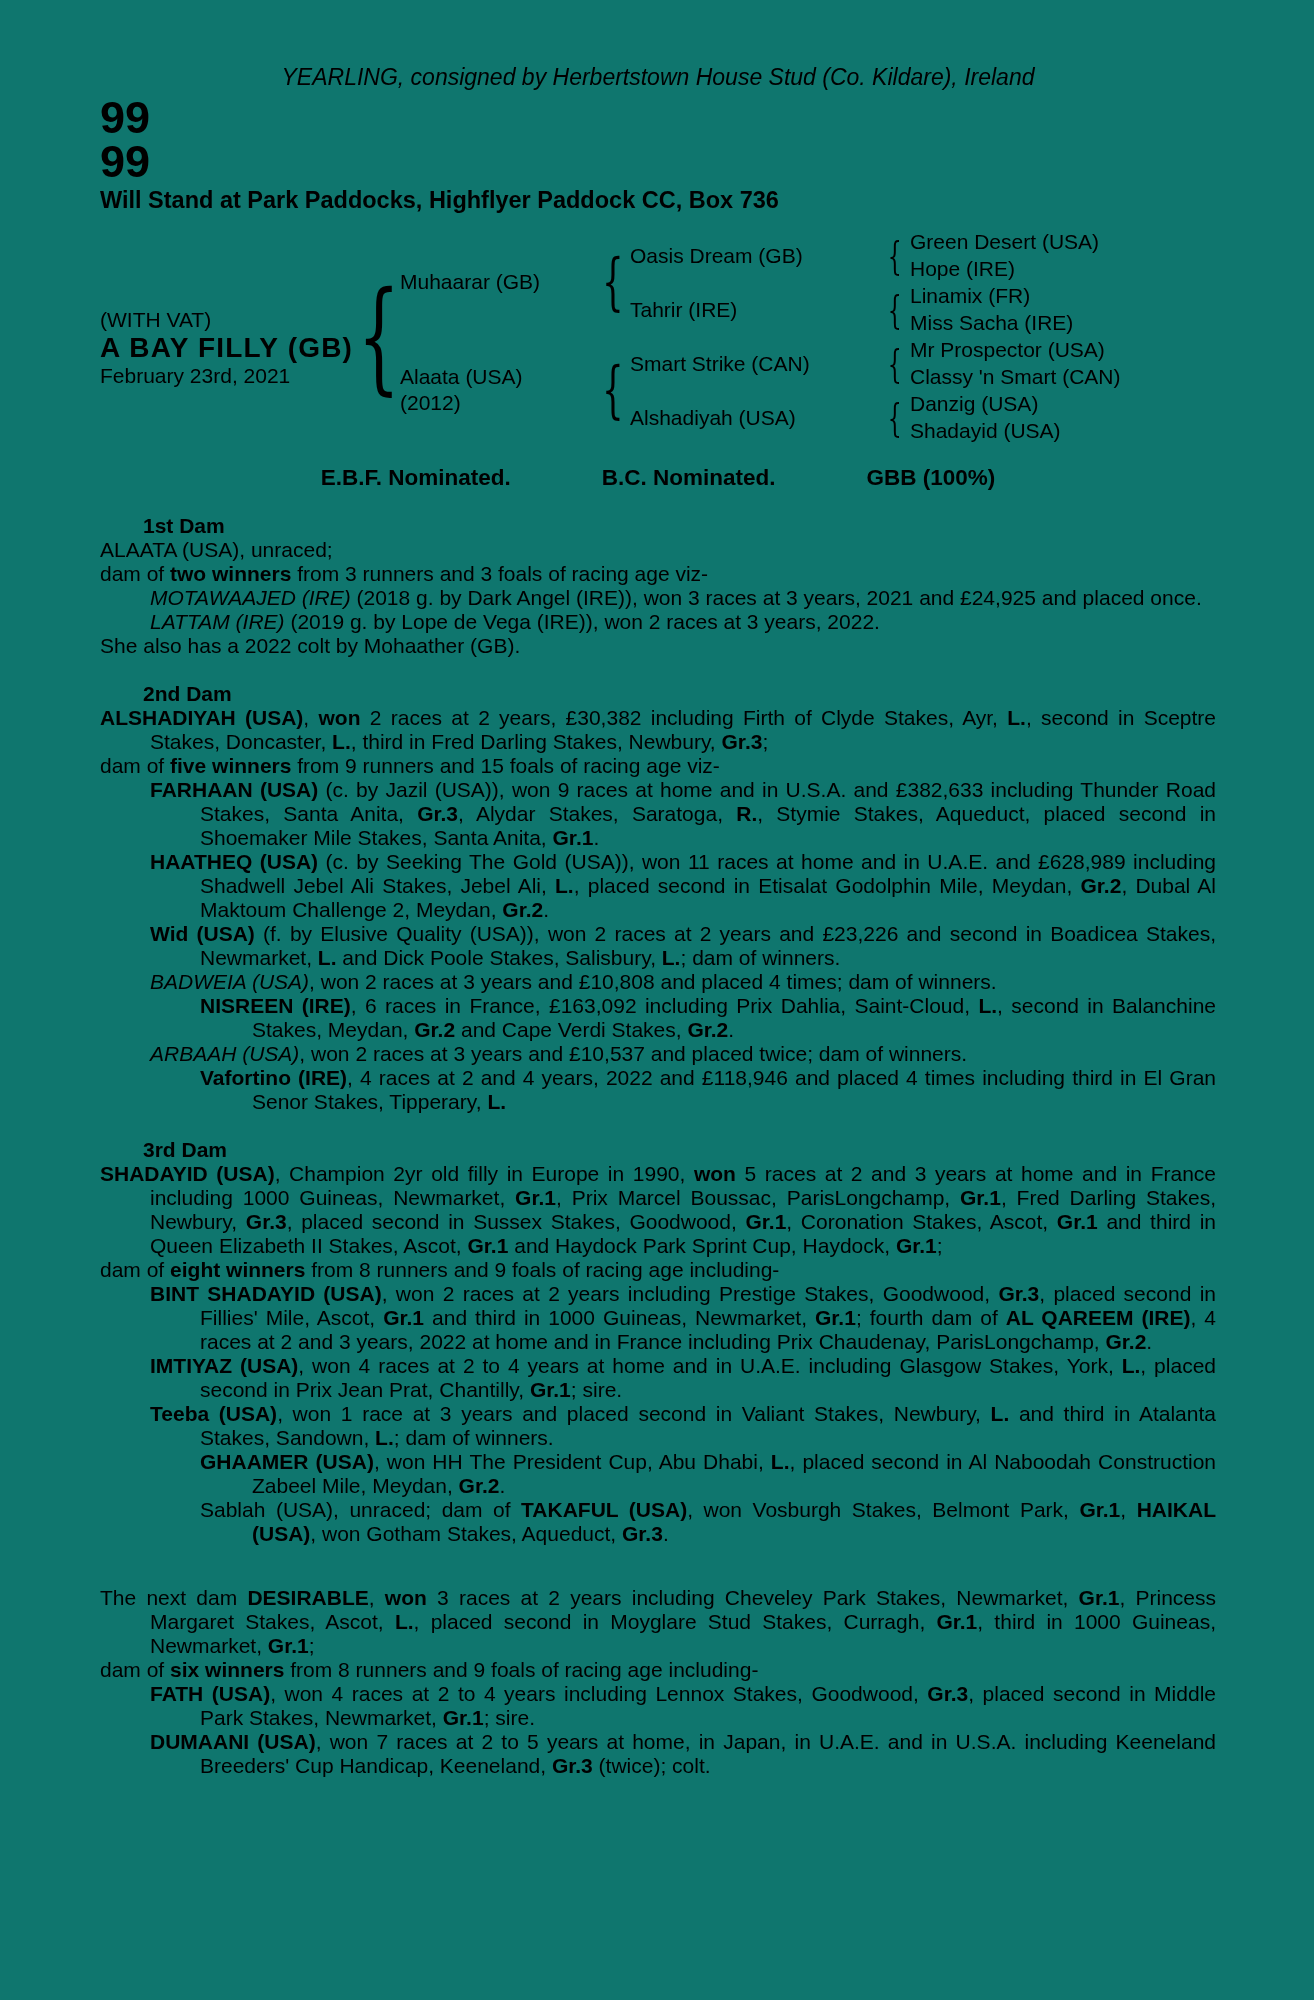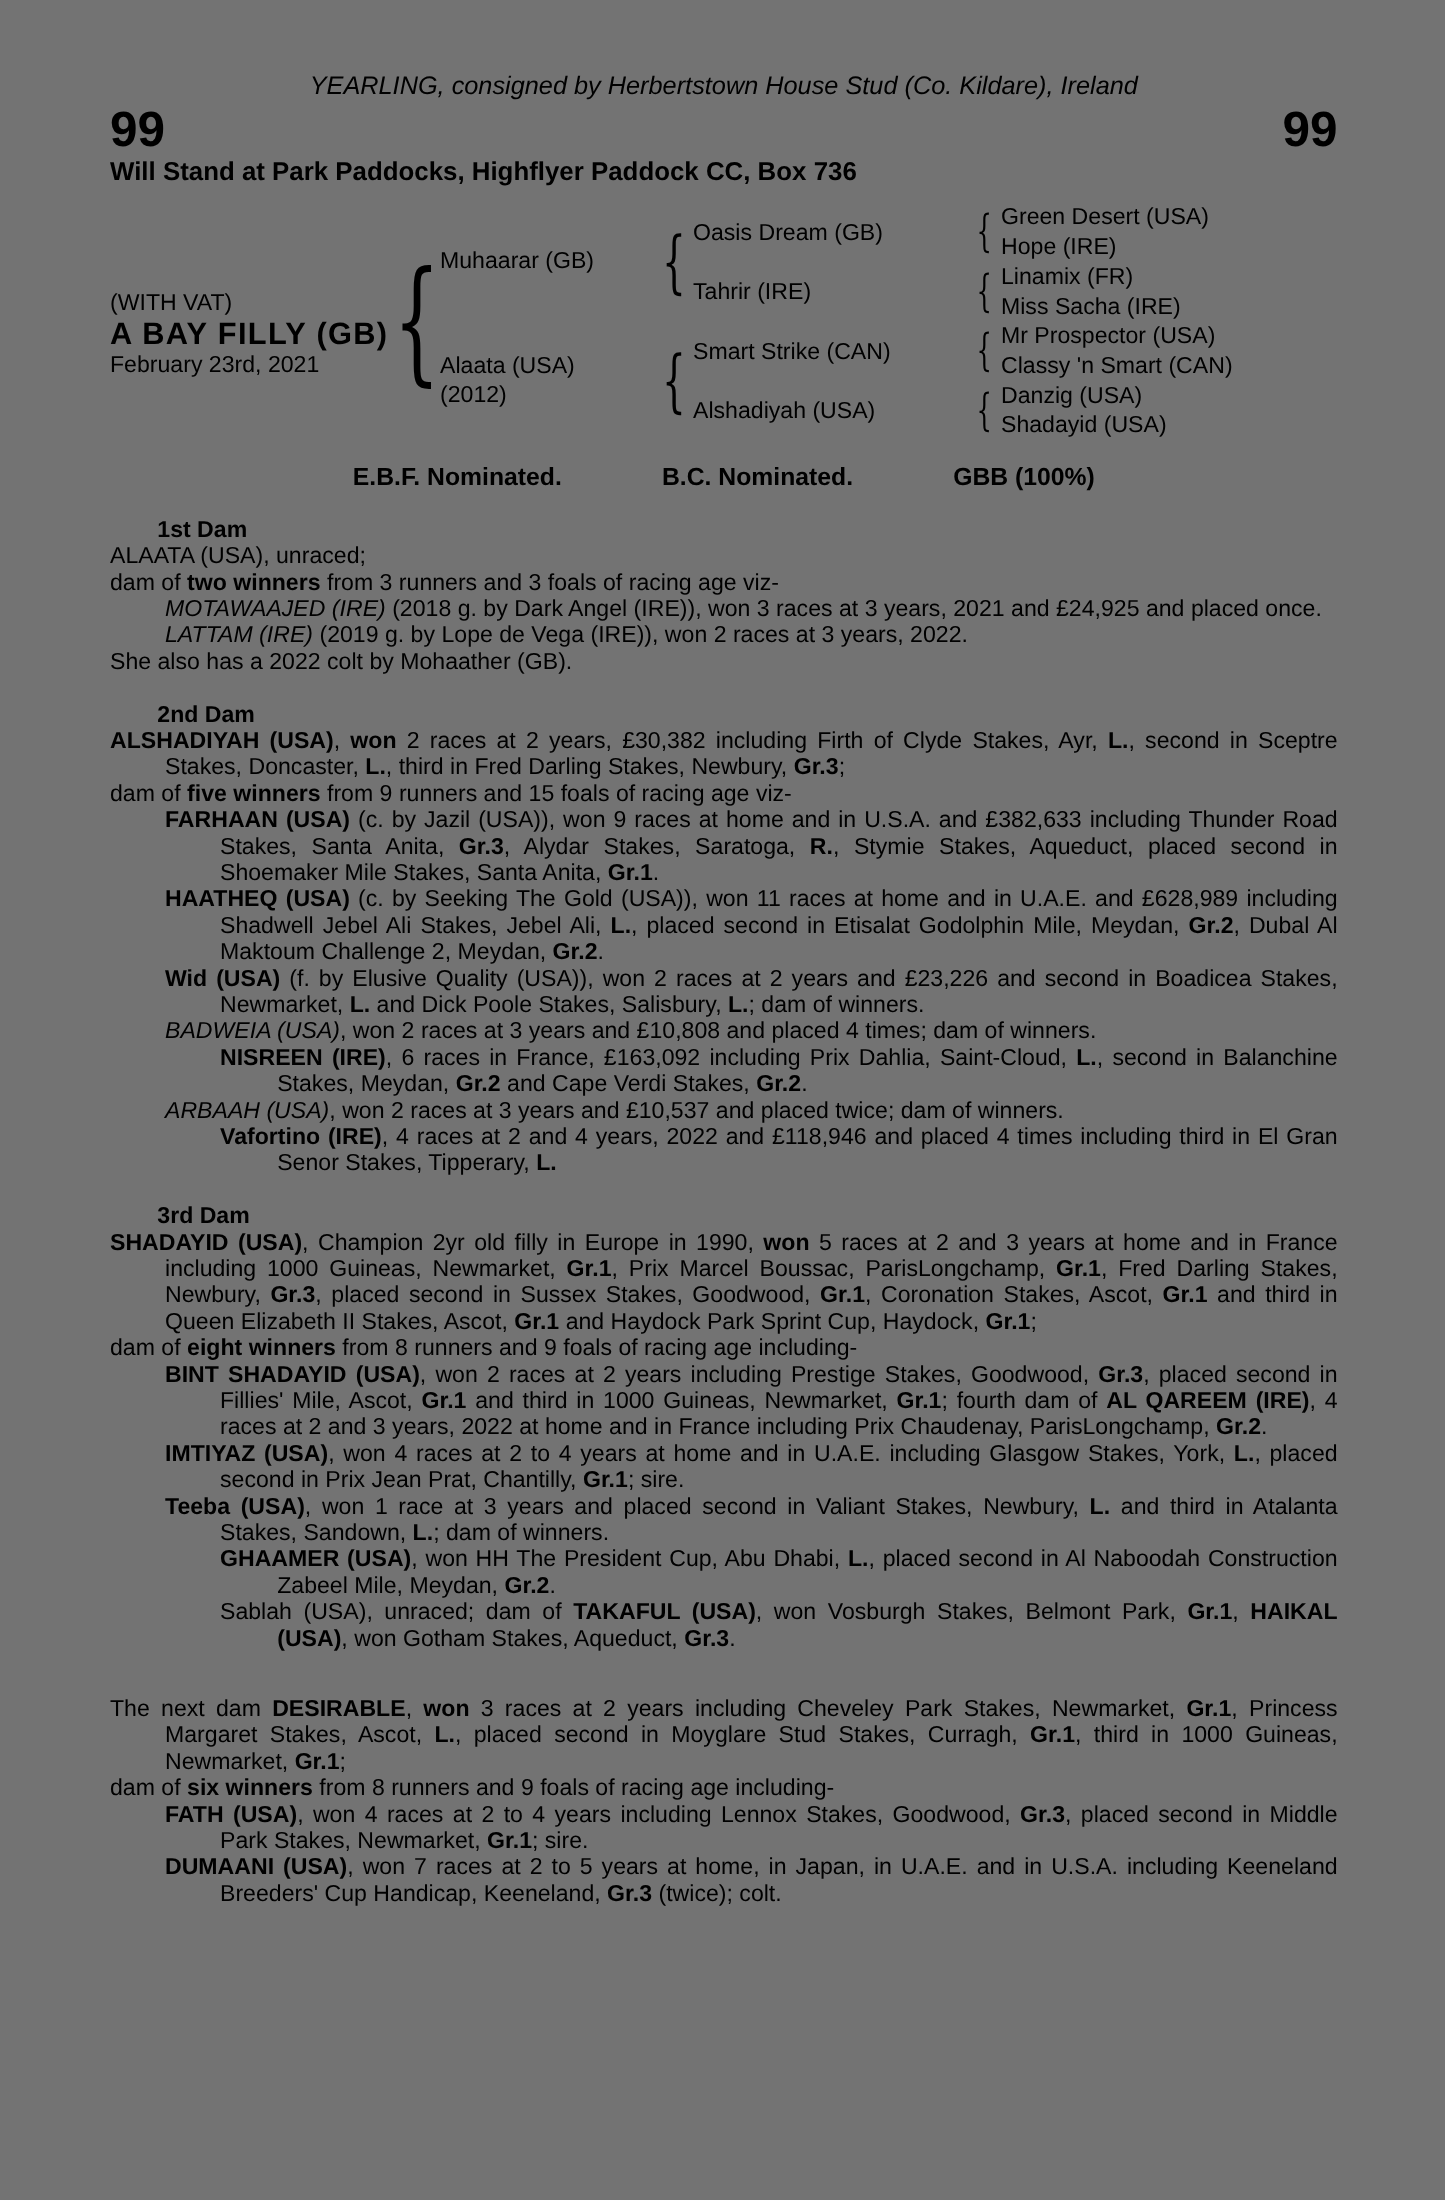--- a/index.html
+++ b/index.html
@@ -1,21 +1,21 @@
 <!DOCTYPE html>
 <html><head>
 <meta charset="utf-8">
 <style>
   html,body{margin:0;padding:0;background:#888;}
-  .page{position:relative;width:1314px;height:2000px;background:#737373;color:#000;
+  .page{position:relative;width:1314px;height:2000px;background:#0f766e;color:#000;
         font-family:"Liberation Sans",sans-serif;box-sizing:border-box;
         padding:64px 98px 0 100px;overflow:hidden;margin:0 auto;}
   .consignor{text-align:center;font-style:italic;font-size:23px;line-height:27px;}
   .lot-row{display:flex;justify-content:space-between;align-items:flex-start;
-           margin-top:5px;font-weight:bold;font-size:45px;line-height:44px;}
+           margin-top:5px;font-weight:bold;font-size:45px;line-height:44px;flex-direction:column;}
   .stand{font-weight:bold;font-size:23.5px;line-height:27px;margin-top:3px;}
 
   
   .pedigree{display:flex;align-items:center;margin-top:14px;font-size:21px;}
   .subject{width:258px;line-height:28px;margin-top:24px;}
   .subj-name{font-weight:bold;font-size:28px;letter-spacing:1.2px;}
   .bwrap{display:flex;align-items:center;justify-content:center;overflow:visible;}
   .bwrap.big{width:42px;}
   .bwrap.med{width:34px;}
   .bwrap.sm{width:30px;}

